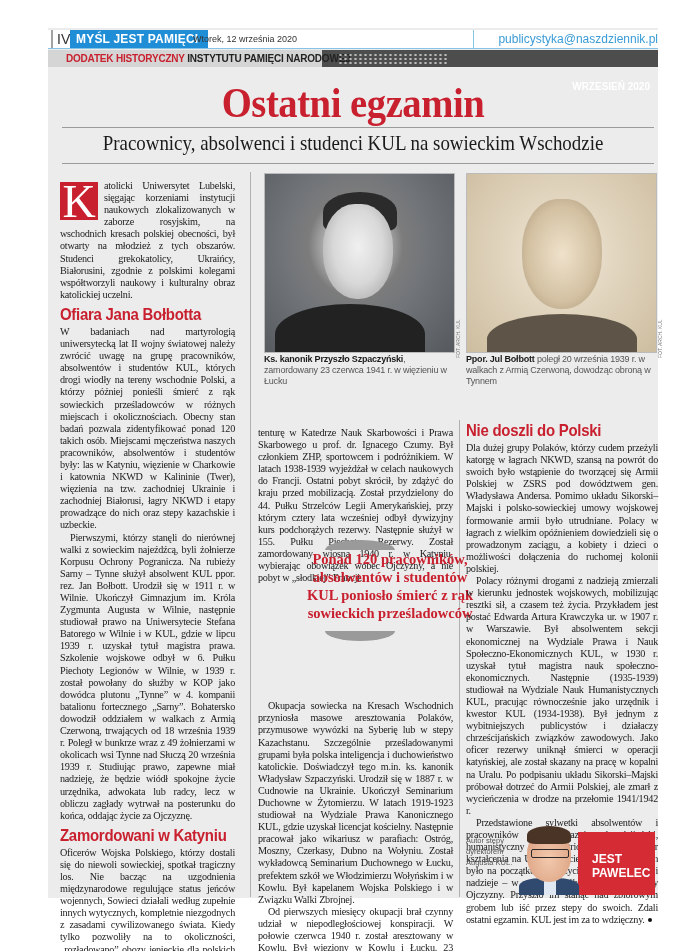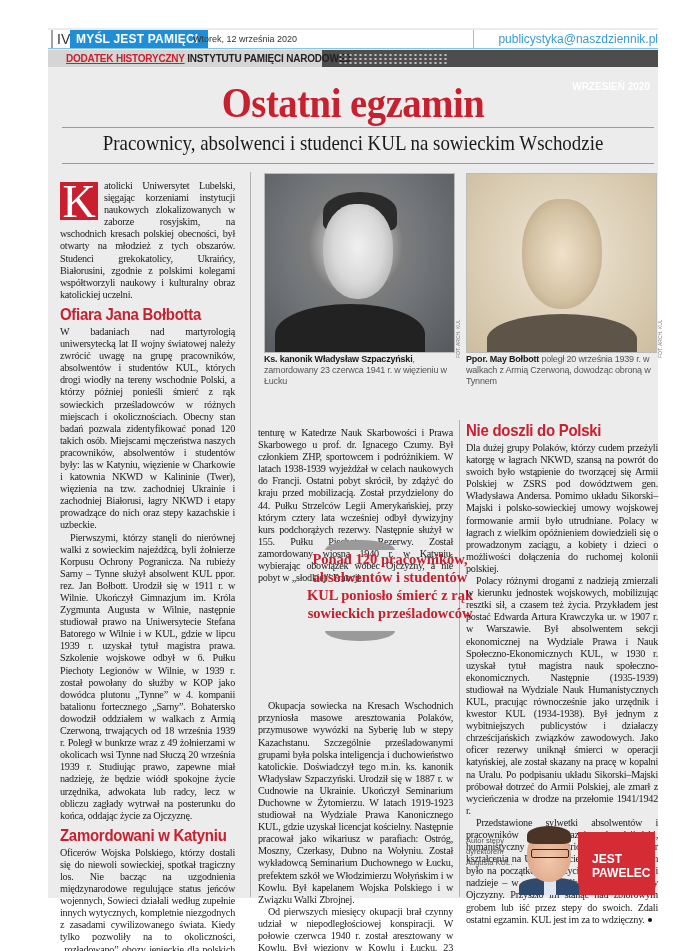--- a/index.html
+++ b/index.html
@@ -6,21 +6,21 @@
   body { width:700px; height:951px; background:#ffffff; position:relative; overflow:hidden; font-family:"Liberation Serif", serif; color:#1a1a1a; }
   .page { position:absolute; left:48px; top:28px; width:610px; height:870px; background:#ececec; }
   
   .topbar { position:absolute; left:48px; top:30px; width:610px; height:18px; border-bottom:1px solid #86c4e6; background:#fff; }
   .topbar .pgnum { position:absolute; left:3px; top:0; font:14px "Liberation Sans", sans-serif; color:#333; line-height:18px; border-left:2px solid #a3a3a3; padding-left:4px; }
   .topbar .section { position:absolute; left:22px; top:0; height:18px; background:#1f8ed6; color:#fff; font:bold 12px "Liberation Sans", sans-serif; line-height:18px; padding:0 10px 0 6px; letter-spacing:0.2px; }
   .topbar .date { position:absolute; left:145px; top:0; font:9px "Liberation Sans", sans-serif; line-height:18px; color:#333; }
   .topbar .email { position:absolute; right:0; top:0; font:12px "Liberation Sans", sans-serif; line-height:18px; color:#3a9bd6; border-left:1px solid #86c4e6; padding-left:24px; }
   .band { position:absolute; left:48px; top:50px; width:610px; height:17px; background:linear-gradient(90deg,#d5d5d5 0%,#d5d5d5 45%,#4d4d4d 45%,#4d4d4d 100%); }
   .band .left { position:absolute; left:18px; top:0; font:bold 10px "Liberation Sans", sans-serif; line-height:17px; color:#222; letter-spacing:-0.2px; }
-  .band .left .red { color:#c8202e;text-decoration:underline; }
+  .band .left .red { color:#c8202e; }
   .band .dots { position:absolute; left:290px; top:3px; width:110px; height:11px; background-image:radial-gradient(circle,#bbbbbb 1px,transparent 1.3px); background-size:5px 4px; }
   .band .right { position:absolute; right:8px; top:0; font:bold 10px "Liberation Sans", sans-serif; line-height:17px; color:#fff;margin-top:28px; }
   .title { position:absolute; left:48px; top:77px; width:610px; text-align:center; font:bold 42px "Liberation Serif", serif; color:#c8202e; letter-spacing:-0.5px; line-height:52px; transform:scaleX(0.92); }
   .rule { position:absolute; left:62px; width:592px; height:1px; background:#9a9a9a; }
   .subtitle { position:absolute; left:48px; top:130px; width:610px; text-align:center; font:21px "Liberation Serif", serif; color:#1a1a1a; line-height:26px; transform:scaleX(0.9); }
   .col { position:absolute; font-size:10.2px; line-height:12.1px; text-align:justify; hyphens:auto; letter-spacing:-0.25px; }
   .col p { margin:0; text-indent:10px; }
   .col p.noind { text-indent:0; }
   .c1 { left:60px; top:180px; width:175px; }
   .c2 { left:258px; top:427px; width:195px; }
@@ -89,28 +89,28 @@
 
 <div class="vline" style="left:250px; top:172px; height:725px;"></div>
 <div class="vline" style="left:459px; top:420px; height:477px;"></div>
 
 <div class="photo photo1">
   <div class="robe"></div>
   <div class="hair"></div>
   <div class="face"></div>
 </div>
 <div class="credit" style="left:455px; top:358px;">FOT. ARCH. KUL</div>
-<div class="caption" style="left:264px; top:354px; width:195px;"><b>Ks. kanonik Władysław Szpaczyński</b><span>, zamordowany 23 czerwca 1941 r. w więzieniu w Łucku</span></div>
+<div class="caption" style="left:264px; top:354px; width:195px;"><b>Ks. kanonik Przyszło Szpaczyński</b><span>, zamordowany 23 czerwca 1941 r. w więzieniu w Łucku</span></div>
 
 <div class="photo photo2">
   <div class="suit"></div>
   <div class="face"></div>
 </div>
 <div class="credit" style="left:657px; top:358px;">FOT. ARCH. KUL</div>
-<div class="caption" style="left:466px; top:354px; width:192px;"><b>Ppor. May Bołbott</b><span> poległ 20 września 1939 r. w walkach z Armią Czerwoną, dowodząc obroną w Tynnem</span></div>
+<div class="caption" style="left:466px; top:354px; width:192px;"><b>Ppor. Jul Bołbott</b><span> poległ 20 września 1939 r. w walkach z Armią Czerwoną, dowodząc obroną w Tynnem</span></div>
 
 <div class="col c2">
   <p class="noind">tenturę w Katedrze Nauk Skarbowości i Prawa Skarbowego u prof. dr. Ignacego Czumy. Był członkiem ZHP, sportowcem i podróżnikiem. W latach 1938-1939 wyjeżdżał w celach naukowych do Francji. Ostatni pobyt skrócił, by zdążyć do kraju przed mobilizacją. Został przydzielony do 44. Pułku Strzelców Legii Amerykańskiej, przy którym cztery lata wcześniej odbył dywizyjny kurs podchorążych rezerwy. Następnie służył w 155. Pułku Piechoty Rezerwy. Został zamordowany wiosną 1940 r. w Katyniu, wybierając obowiązek wobec Ojczyzny, a nie pobyt w „słodkiej” Francji.</p>
   <div style="height:116px;"></div>
   <p>Okupacja sowiecka na Kresach Wschodnich przyniosła masowe aresztowania Polaków, przymusowe wywózki na Syberię lub w stepy Kazachstanu. Szczególnie prześladowanymi grupami była polska inteligencja i duchowieństwo katolickie. Doświadczył tego m.in. ks. kanonik Władysław Szpaczyński. Urodził się w 1887 r. w Cudnowie na Ukrainie. Ukończył Seminarium Duchowne w Żytomierzu. W latach 1919-1923 studiował na Wydziale Prawa Kanonicznego KUL, gdzie uzyskał licencjat kościelny. Następnie pracował jako wikariusz w parafiach: Ostróg, Moszny, Czerkasy, Dubno na Wołyniu. Został wykładowcą Seminarium Duchownego w Łucku, prefektem szkół we Włodzimierzu Wołyńskim i w Kowlu. Był kapelanem Wojska Polskiego i w Związku Walki Zbrojnej.</p>
   <p>Od pierwszych miesięcy okupacji brał czynny udział w niepodległościowej konspiracji. W połowie czerwca 1940 r. został aresztowany w Kowlu. Był więziony w Kowlu i Łucku. 23 czerwca 1941 r. został zamordowany przez siepaczy NKWD w więzieniu w Łucku, w ramach masakry około 2 tys. więźniów, tuż przed wkroczeniem wojsk niemieckich.</p>
 </div>
 
 <div class="quote-arc top"></div>
 <div class="quote">Ponad 120 pracowników, absolwentów i studentów KUL poniosło śmierć z rąk sowieckich prześladowców</div>

